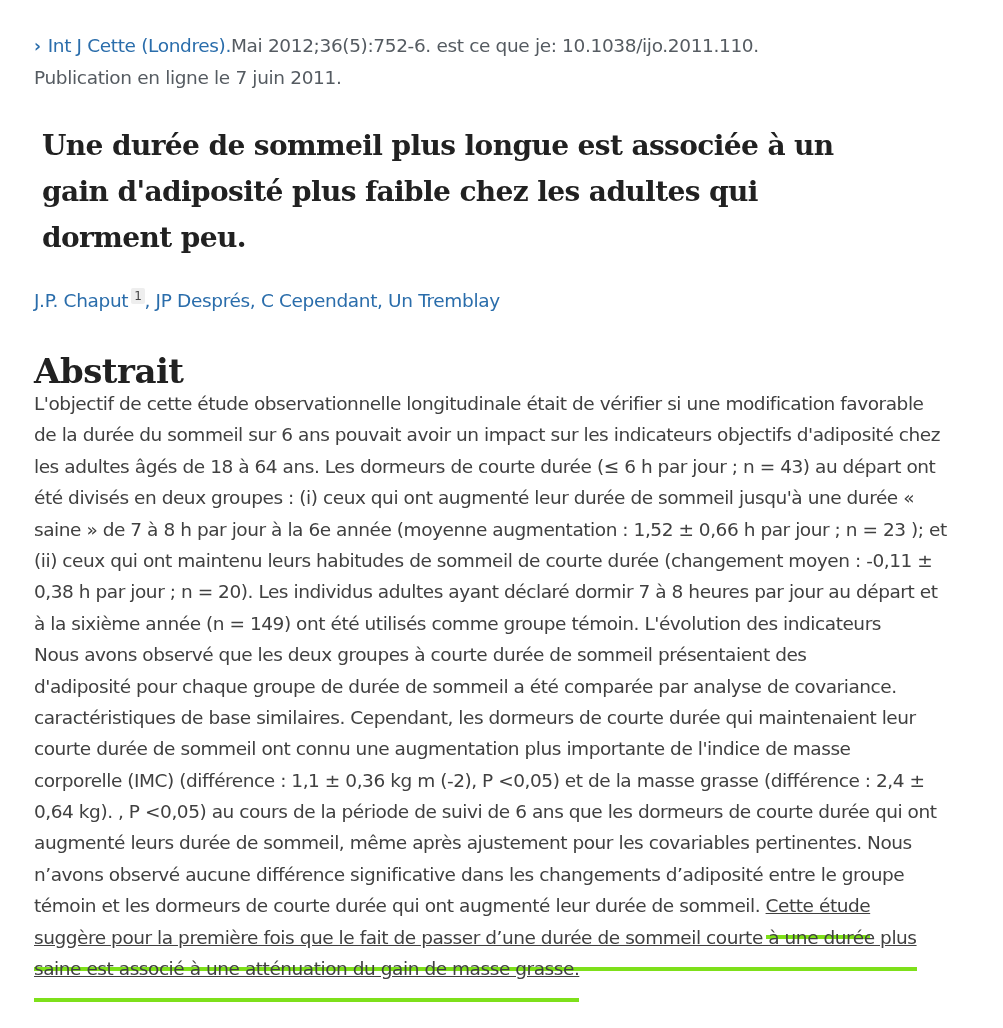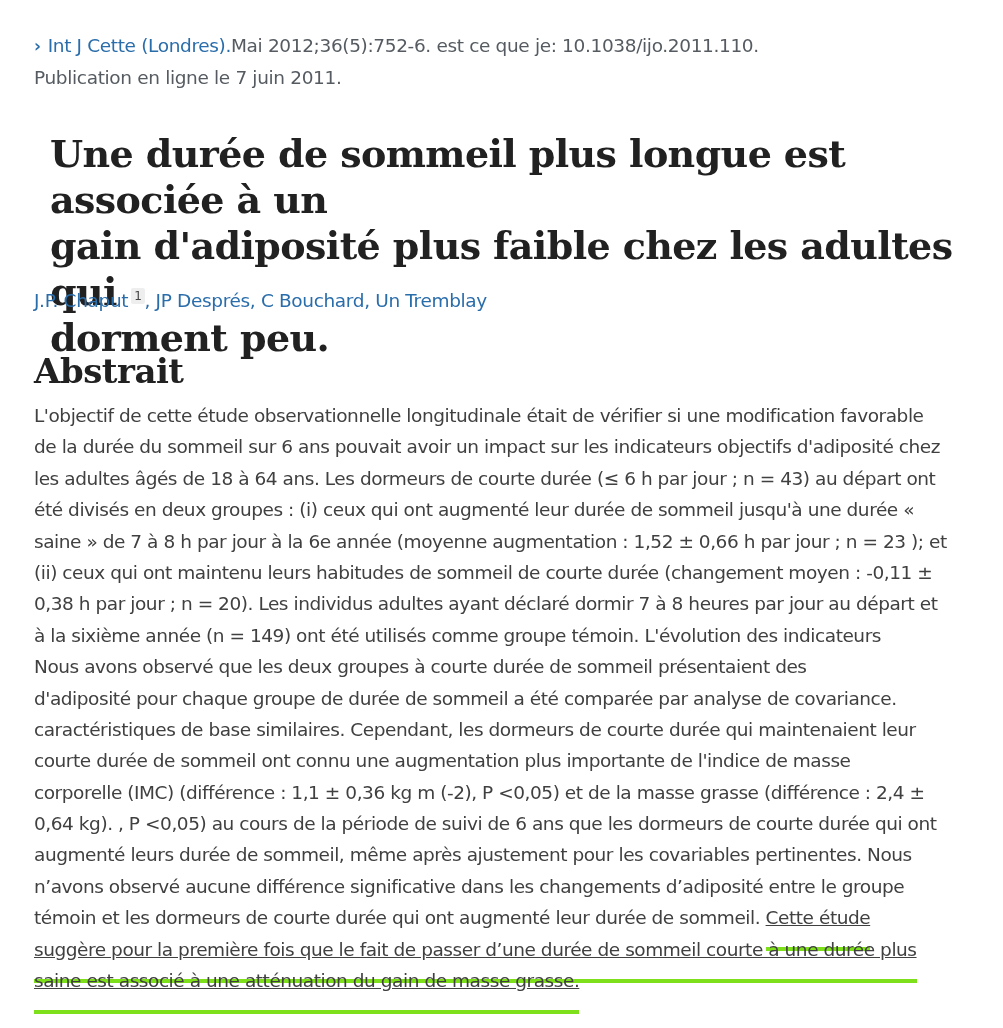--- a/index.html
+++ b/index.html
@@ -40,24 +40,24 @@
     }
     .citation .journal {
       color: #2a6dab;
       text-decoration: none;
     }
     .title {
       position: absolute;
       top: 115px;
       left: 0;
       width: 940px;
-      margin: 16px;
+      margin: 8px;
       font-family: "DejaVu Serif", "Liberation Serif", serif;
       font-weight: bold;
-      font-size: 38px;
+      font-size: 28px;
       line-height: 46px;
       color: #212121;
       letter-spacing: -0.6px;
     }
     .authors {
       position: absolute;
       top: 287px;
       left: 0;
       font-size: 18.5px;
       line-height: 28px;
@@ -84,21 +84,21 @@
       margin: 0;
       font-family: "DejaVu Serif", "Liberation Serif", serif;
       font-weight: bold;
       font-size: 34px;
       line-height: 36px;
       color: #212121;
       letter-spacing: -0.5px;
     }
     .abstract {
       position: absolute;
-      top: 400px;
+      top: 388px;
       left: 0;
       width: 945px;
     }
     .abstract .line {
       display: block;
       height: 31.4px;
       font-size: 18.5px;
       line-height: 31.4px;
       color: #404040;
       white-space: nowrap;
@@ -122,21 +122,21 @@
     <div>Publication en ligne le 7 juin 2011.</div>
   </div>
 
   <h1 class="title">
     <span>Une durée de sommeil plus longue est associée à un</span><br>
     <span>gain d'adiposité plus faible chez les adultes qui</span><br>
     <span>dorment peu.</span>
   </h1>
 
   <div class="authors">
-    <a class="author">J.P. Chaput</a><span class="sup">1</span><span>, </span><a class="author">JP Després</a><span>, </span><a class="author">C Bouchard</a><span>, </span><a class="author">Un Tremblay</a>
+    <a class="author">J.P. Chaput</a><span class="sup">1</span><span>, </span><a class="author">JP Després</a><span>, </span><a class="author">C Cependant</a><span>, </span><a class="author">Un Tremblay</a>
   </div>
 
   <h2 class="abstract-heading">Abstrait</h2>
 
   <div class="abstract">
     <span class="line">L'objectif de cette étude observationnelle longitudinale était de vérifier si une modification favorable</span>
     <span class="line">de la durée du sommeil sur 6 ans pouvait avoir un impact sur les indicateurs objectifs d'adiposité chez</span>
     <span class="line">les adultes âgés de 18 à 64 ans. Les dormeurs de courte durée (≤ 6 h par jour ; n = 43) au départ ont</span>
     <span class="line">été divisés en deux groupes : (i) ceux qui ont augmenté leur durée de sommeil jusqu'à une durée «</span>
     <span class="line">saine » de 7 à 8 h par jour à la 6e année (moyenne augmentation : 1,52 ± 0,66 h par jour ; n = 23 ); et</span>

